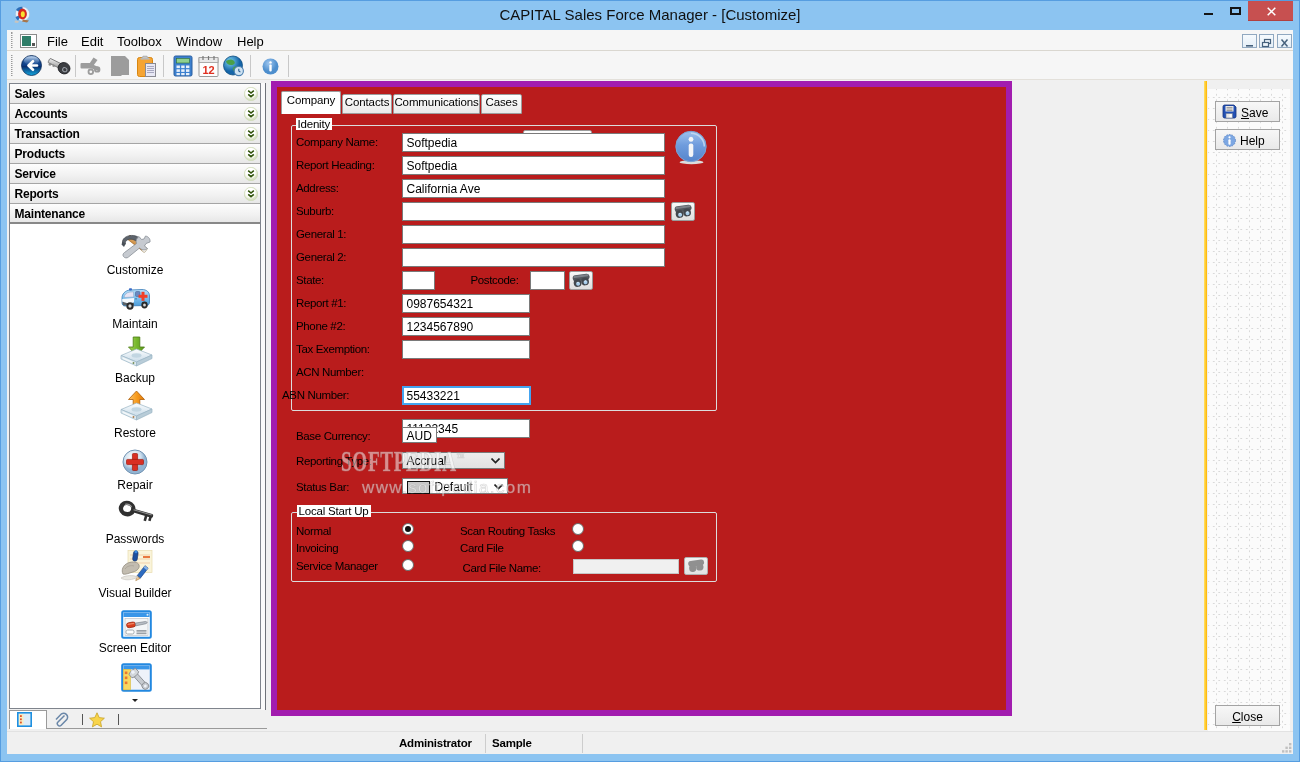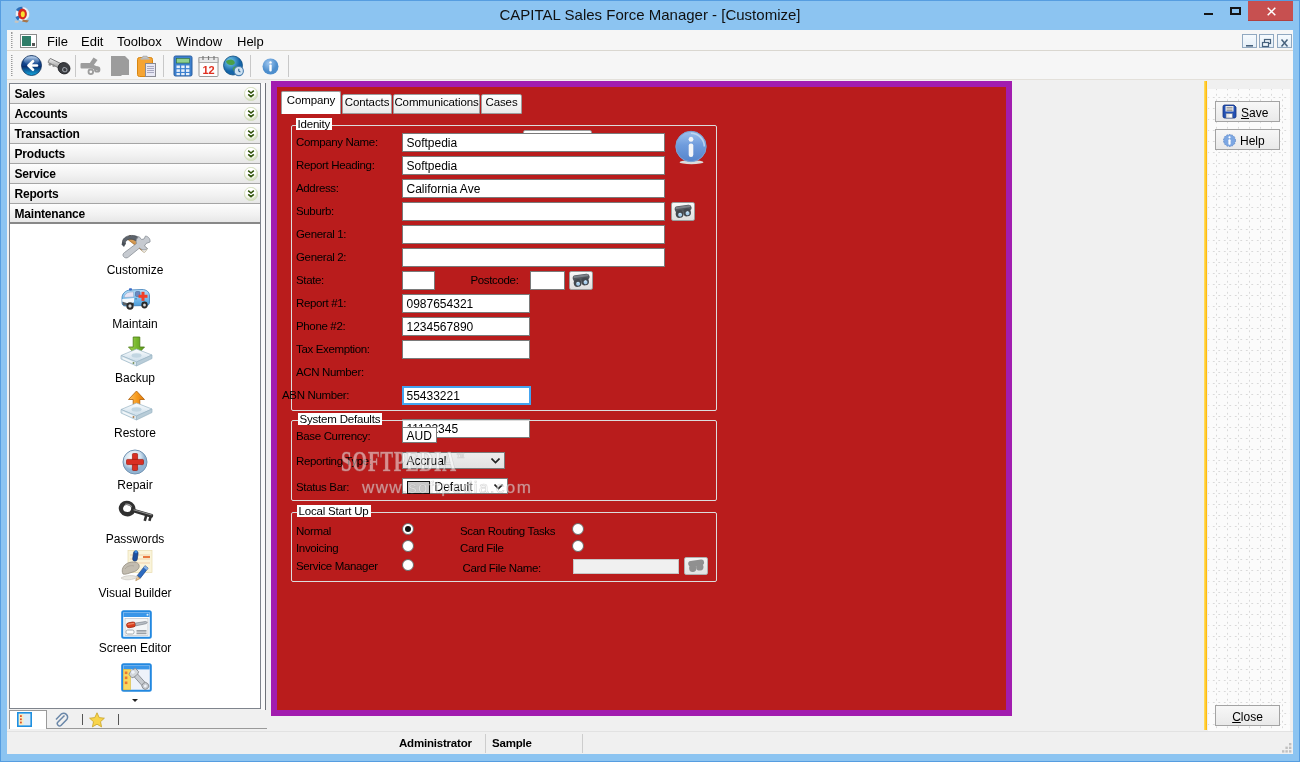--- a/index.html
+++ b/index.html
@@ -575,23 +575,20 @@
             <stop offset="45%" stop-color="#6f9cdd"></stop>
             <stop offset="100%" stop-color="#5585cc"></stop>
           </linearGradient>
         </defs>
       <ellipse cx="16.5" cy="32.2" rx="12" ry="2" fill="#dcdcdc"></ellipse>
       <circle cx="16" cy="16.5" r="15.2" fill="url(#gbig)" stroke="#7ba3d4" stroke-width="1"></circle>
       <path d="M16 3.2 A 13.3 13.3 0 0 1 29.3 16.5" fill="none" stroke="#c8ddf4" stroke-width="1.6" opacity="0.8"></path>
       <ellipse cx="16" cy="9.2" rx="2.4" ry="2.5" fill="#f4f6f8"></ellipse>
       <rect x="13.7" y="13.4" width="4.6" height="13.6" rx="2.2" fill="#f4f6f8"></rect>
     </svg>
-    <div class="groupbox" style="left:13.5px;top:332.5px;width:426px;height:81px;">
-        <span class="glabel" style="left:8px">System Defaults</span>
-      </div>
     <div class="flabel" style="left:21px;top:342.5px">Base Currency:</div>
     <div class="tinput" style="left:124.5px;top:339.5px;width:35px;height:16px;padding-top:1px;">AUD</div>
     <div class="flabel" style="left:21px;top:368px">Reporting Type:</div>
     <div class="combo" style="left:124.5px;top:365px;width:103px;background:linear-gradient(#ededed,#e2e2e2);">Accrual<svg width="9" height="6" viewBox="0 0 9 6">
           <path d="M0.5 0.5 L4.5 4.5 L8.5 0.5" fill="none" stroke="#222" stroke-width="1.6"></path>
         </svg></div>
     <div class="flabel" style="left:21px;top:393.5px">Status Bar:</div>
     <div class="combo" style="left:124.5px;top:390.5px;width:106px;"><span style="display:inline-block;width:23px;height:13px;background:#c8c8c8;border:1.5px solid #111;vertical-align:-3.5px;margin-right:5px;"></span>Default<svg width="9" height="6" viewBox="0 0 9 6">
           <path d="M0.5 0.5 L4.5 4.5 L8.5 0.5" fill="none" stroke="#222" stroke-width="1.6"></path>
         </svg></div>

